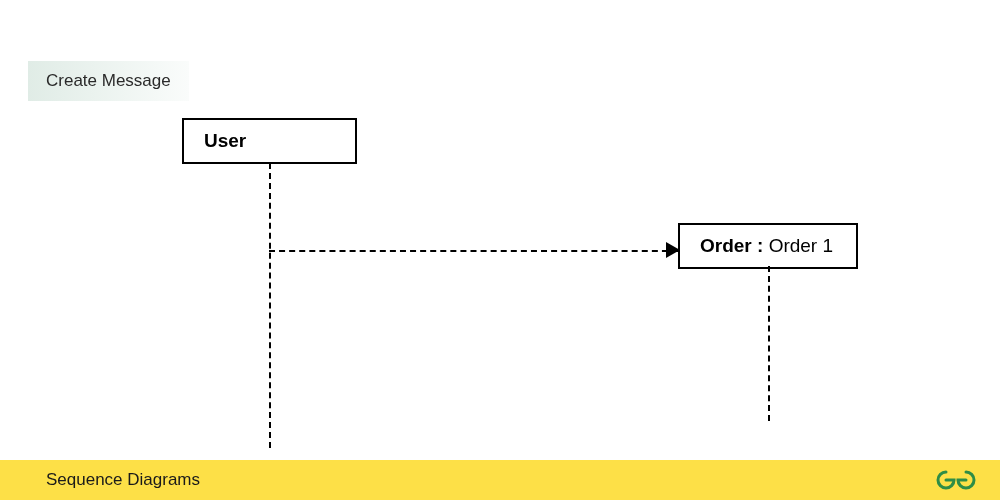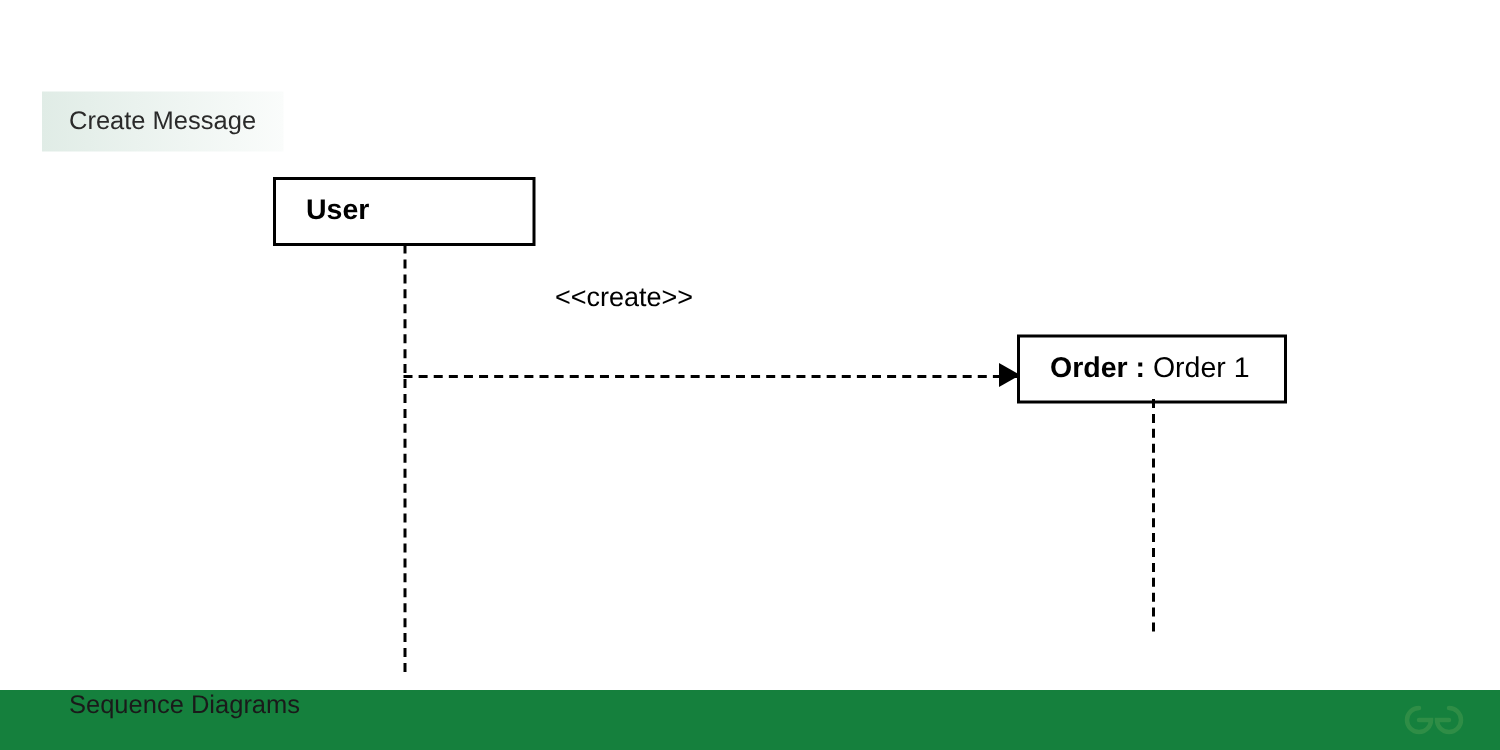--- a/index.html
+++ b/index.html
@@ -81,22 +81,23 @@
       font-size: 18px;
       color: #000;
       line-height: 1.4;
     }
     .footer {
       position: absolute;
       bottom: 0;
       left: 0;
       right: 0;
       height: 40px;
-      background: #15803d;
+      background: #fde047;
       display: flex;
+      align-items: center;
       justify-content: space-between;
       padding: 0 24px 0 46px;
     }
     .footer-text {
       font-size: 17px;
       color: #1a1a1a;
     }
     .logo {
       display: flex;
       align-items: center;
@@ -115,21 +116,20 @@
   <span class="bold">Order : </span><span>Order 1</span>
 </div>
 
 <div class="lifeline lifeline-user"></div>
 <div class="lifeline lifeline-order"></div>
 
 <div class="message-line"></div>
 <div class="arrowhead"></div>
 
 <div class="message-label">
-  <div>&lt;&lt;create&gt;&gt;</div>
 </div>
 
 <div class="footer">
   <span class="footer-text">Sequence Diagrams</span>
   <span class="logo">
     <svg width="40" height="22" viewBox="0 0 40 22">
       <path d="M 10 3 A 8 8 0 1 0 18 11 L 10 11" fill="none" stroke="#2f8d46" stroke-width="3" stroke-linecap="round"></path>
       <path d="M 30 3 A 8 8 0 1 1 22 11 L 30 11" fill="none" stroke="#2f8d46" stroke-width="3" stroke-linecap="round"></path>
     </svg>
   </span>

